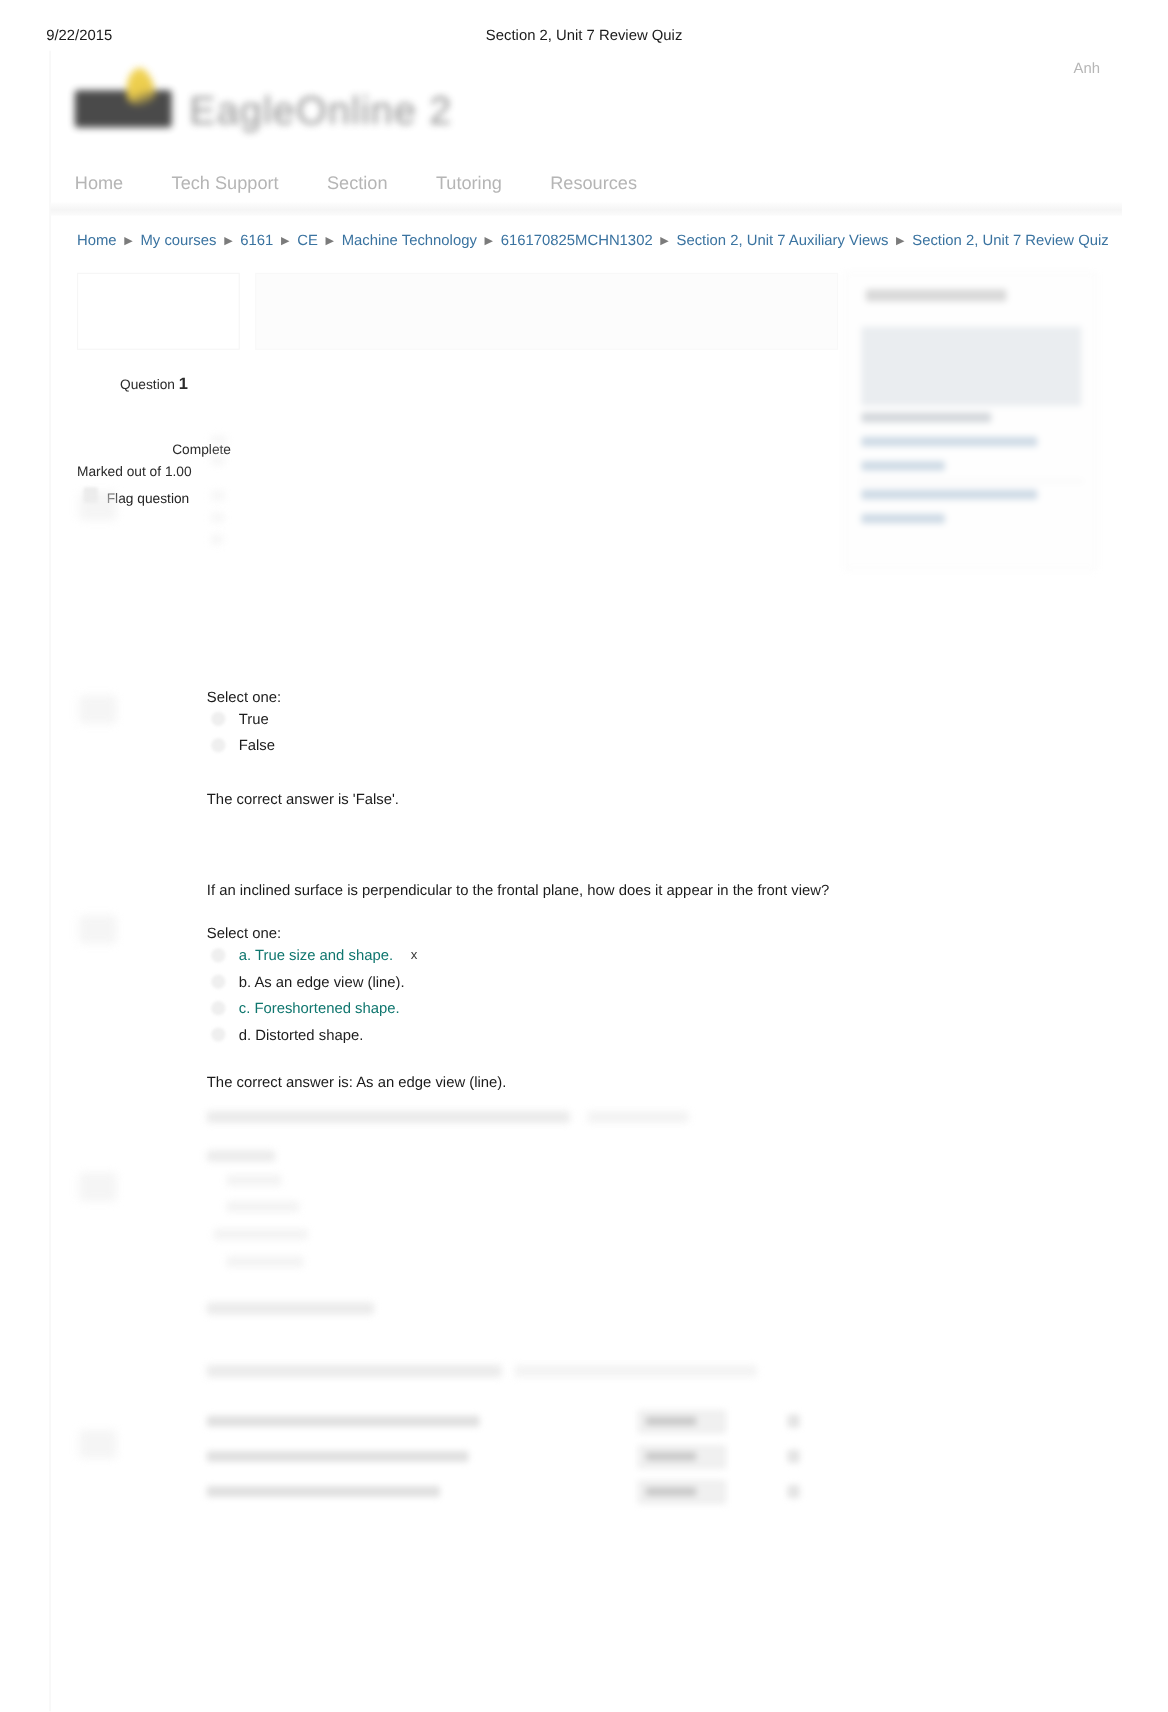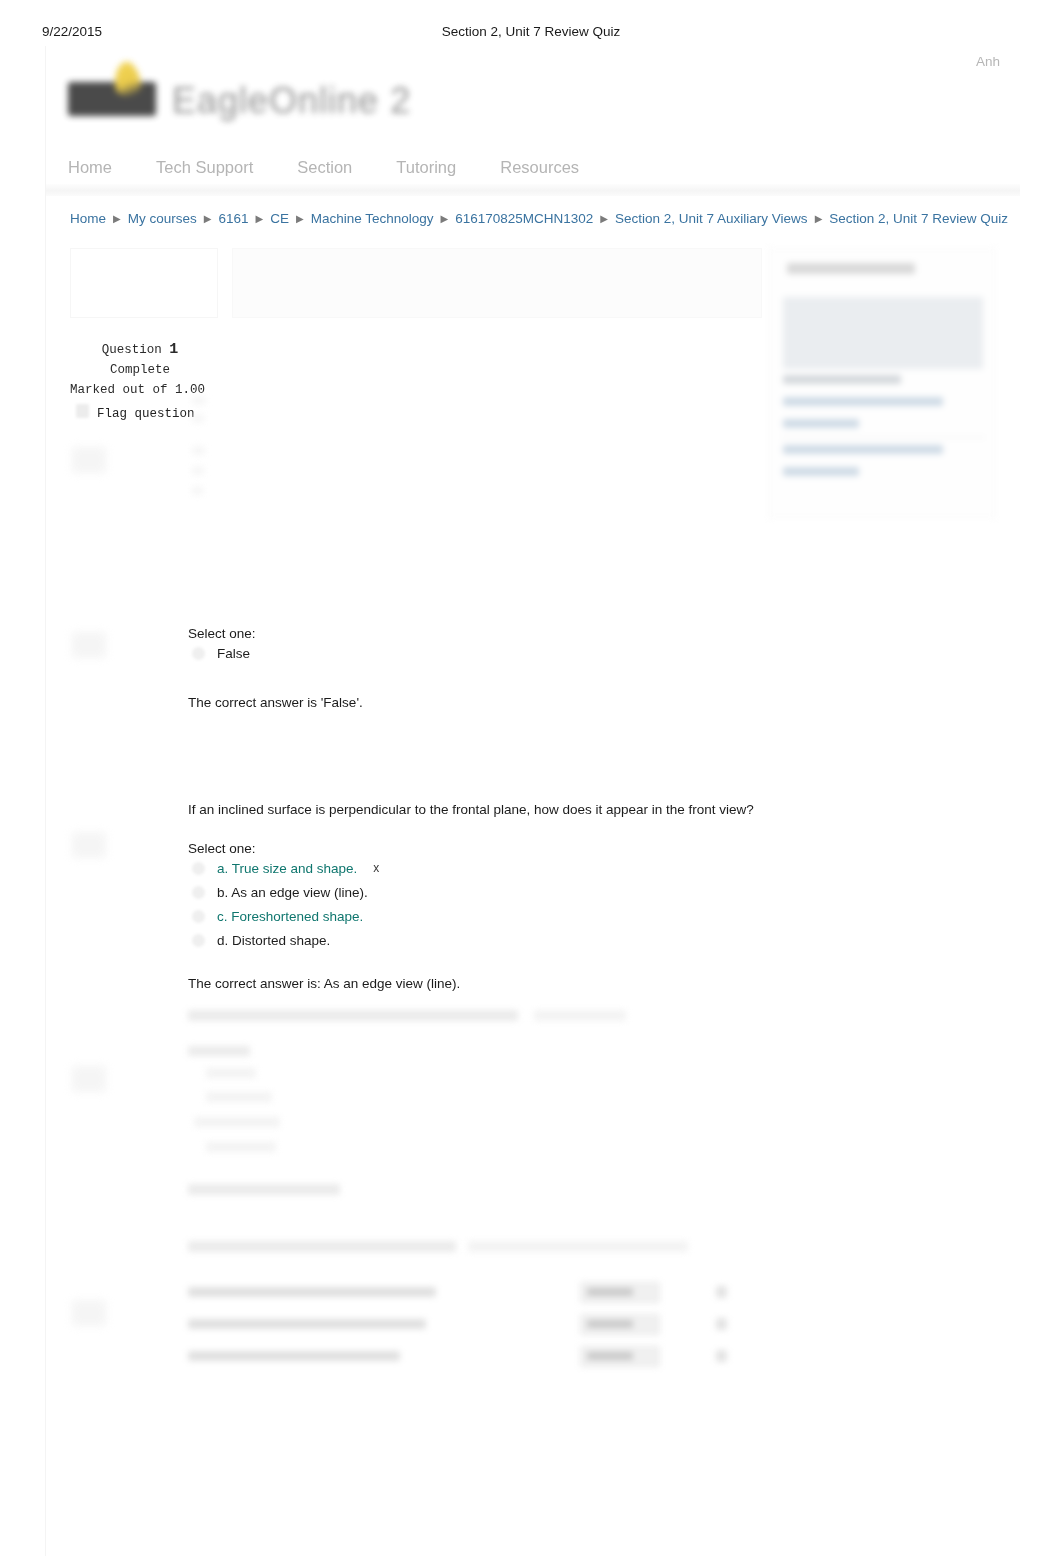--- a/index.html
+++ b/index.html
@@ -140,25 +140,24 @@
   .side-div  { position:absolute; left:12px; width:204px; height:1px; background:#ededed; }
 
   
   .q-meta {
     position: absolute;
     left: 70px; top: 340px;
     width: 140px;
     font-size: 12.5px;
     color: #2b2b2b;
     line-height: 20px;
-    font-family: Liberation Mono, monospace;
   }
   .q-meta .q-number-line { text-align: center; }
   .q-meta .q-number-line .qnum { font-size: 15px; font-weight: bold; }
-  .q-meta .q-state { text-align: center; }
+  .q-meta .q-state { text-align: right; margin-top: 39px; }
   .q-meta .q-marks { text-align: left; }
   .q-flag {
     margin-top: 4px;
     display: flex;
     align-items: flex-start;
     gap: 8px;
     padding-left: 6px;
     cursor: pointer;
   }
   .flag-ico {
@@ -305,20 +304,24 @@
 <div class="ghost-line faint" style="left:192px; top:414px; width:12px; height:9px;"></div>
 <div class="ghost-line faint" style="left:192px; top:446px; width:13px; height:9px;"></div>
 <div class="ghost-line faint" style="left:192px; top:466px; width:12px; height:9px;"></div>
 <div class="ghost-line faint" style="left:192px; top:486px; width:11px; height:9px;"></div>
 
 <div class="qblock" id="q1-block" style="top:626px;">
   <div class="select-one">Select one:</div>
   <div class="opt-list" id="q1-options">
       <div class="opt-row">
         <span class="radio"></span>
+        <span class="opt-label">True</span>
+      </div>
+      <div class="opt-row">
+        <span class="radio"></span>
         <span class="opt-label">False</span>
       </div>
     </div>
   <div class="answer-line" style="margin-top:30px;">The correct answer is 'False'.</div>
 </div>
 
 <div class="qblock" id="q2-block" style="top:800px;">
   <div class="qtext">If an inclined surface is perpendicular to the frontal plane, how does it appear in the front view?</div>
   <div class="select-one" style="margin-top:22px;">Select one:</div>
   <div class="opt-list" id="q2-options">

